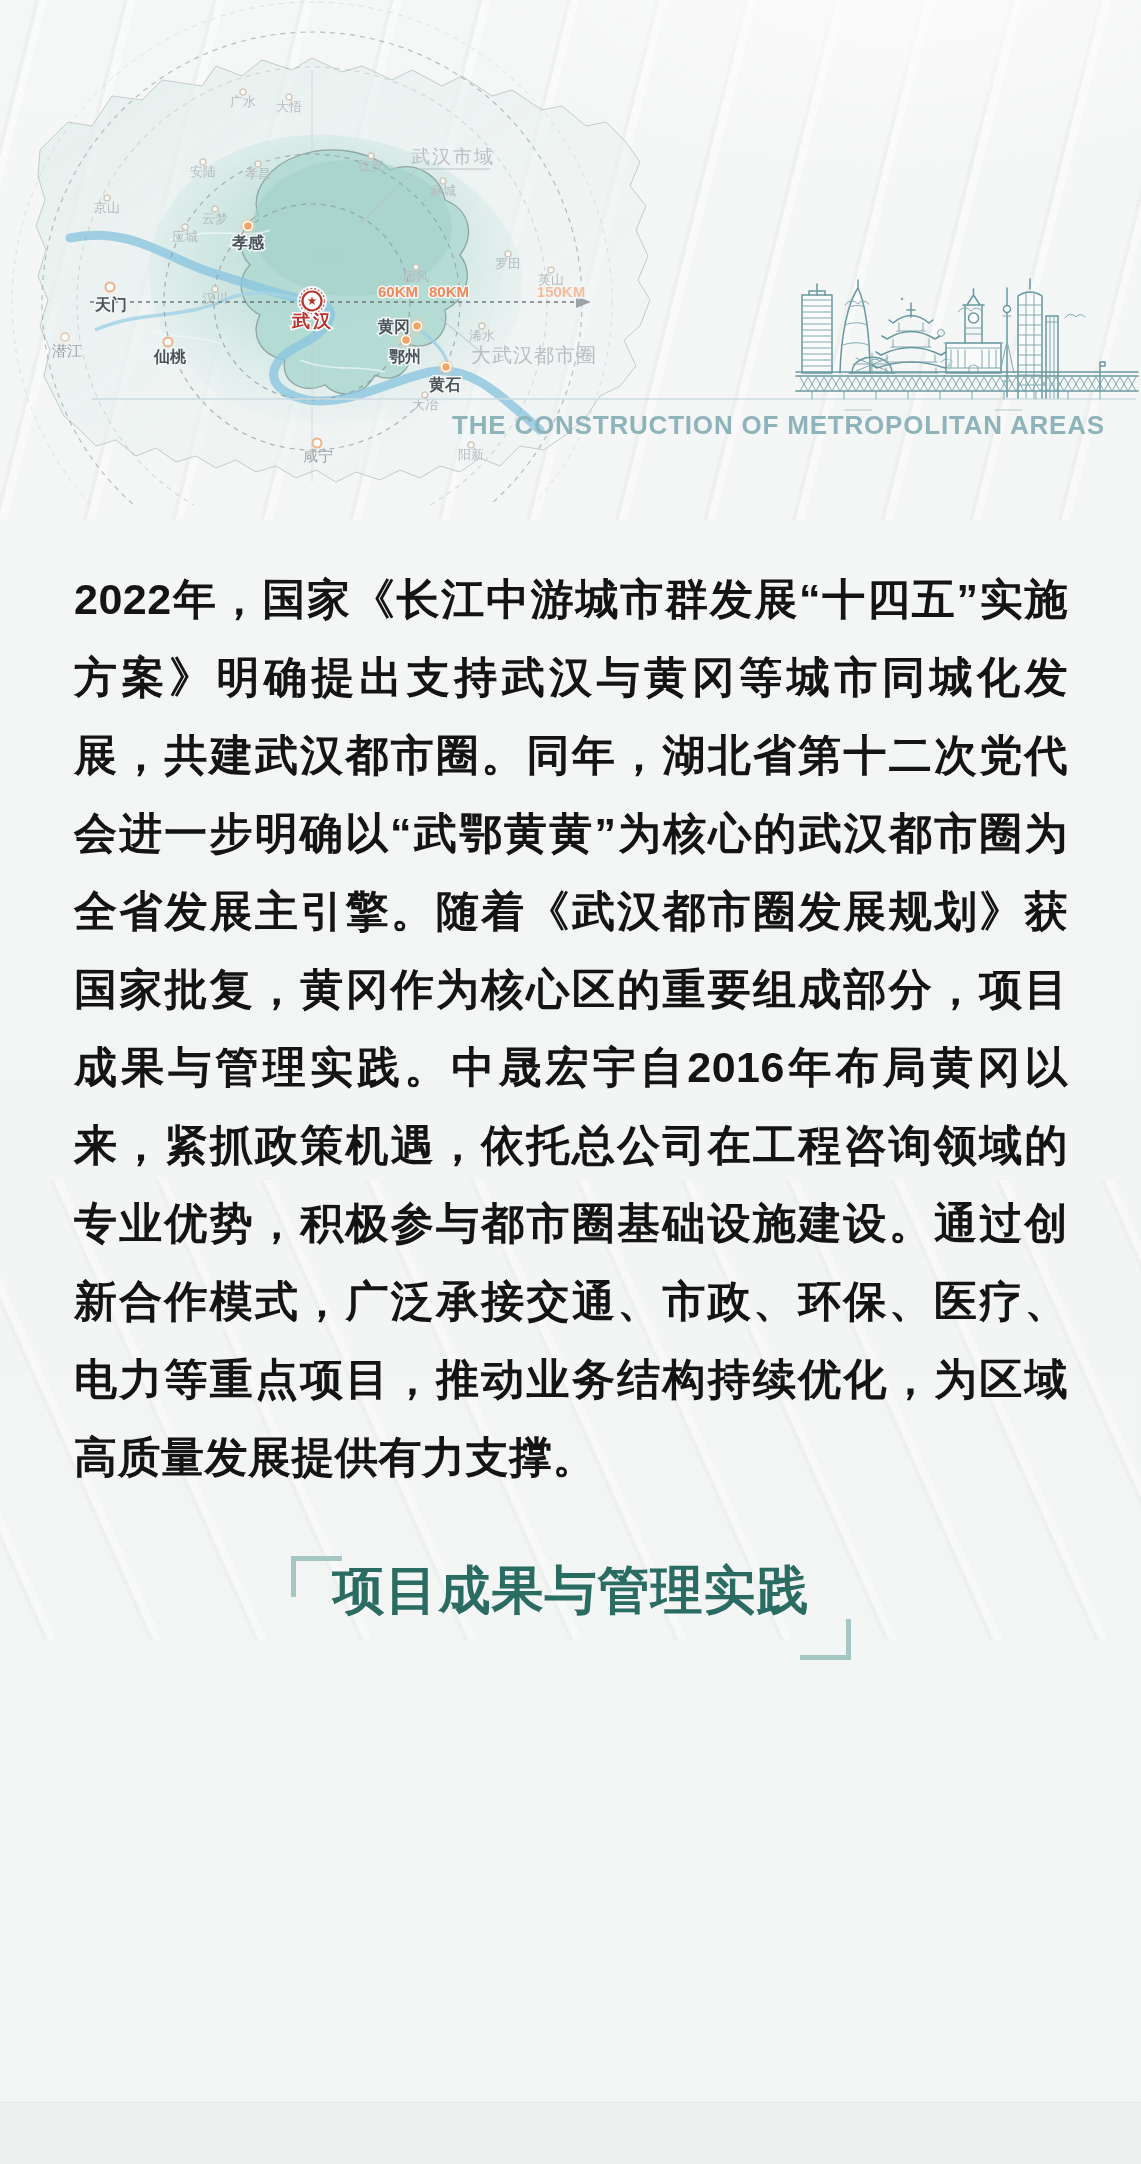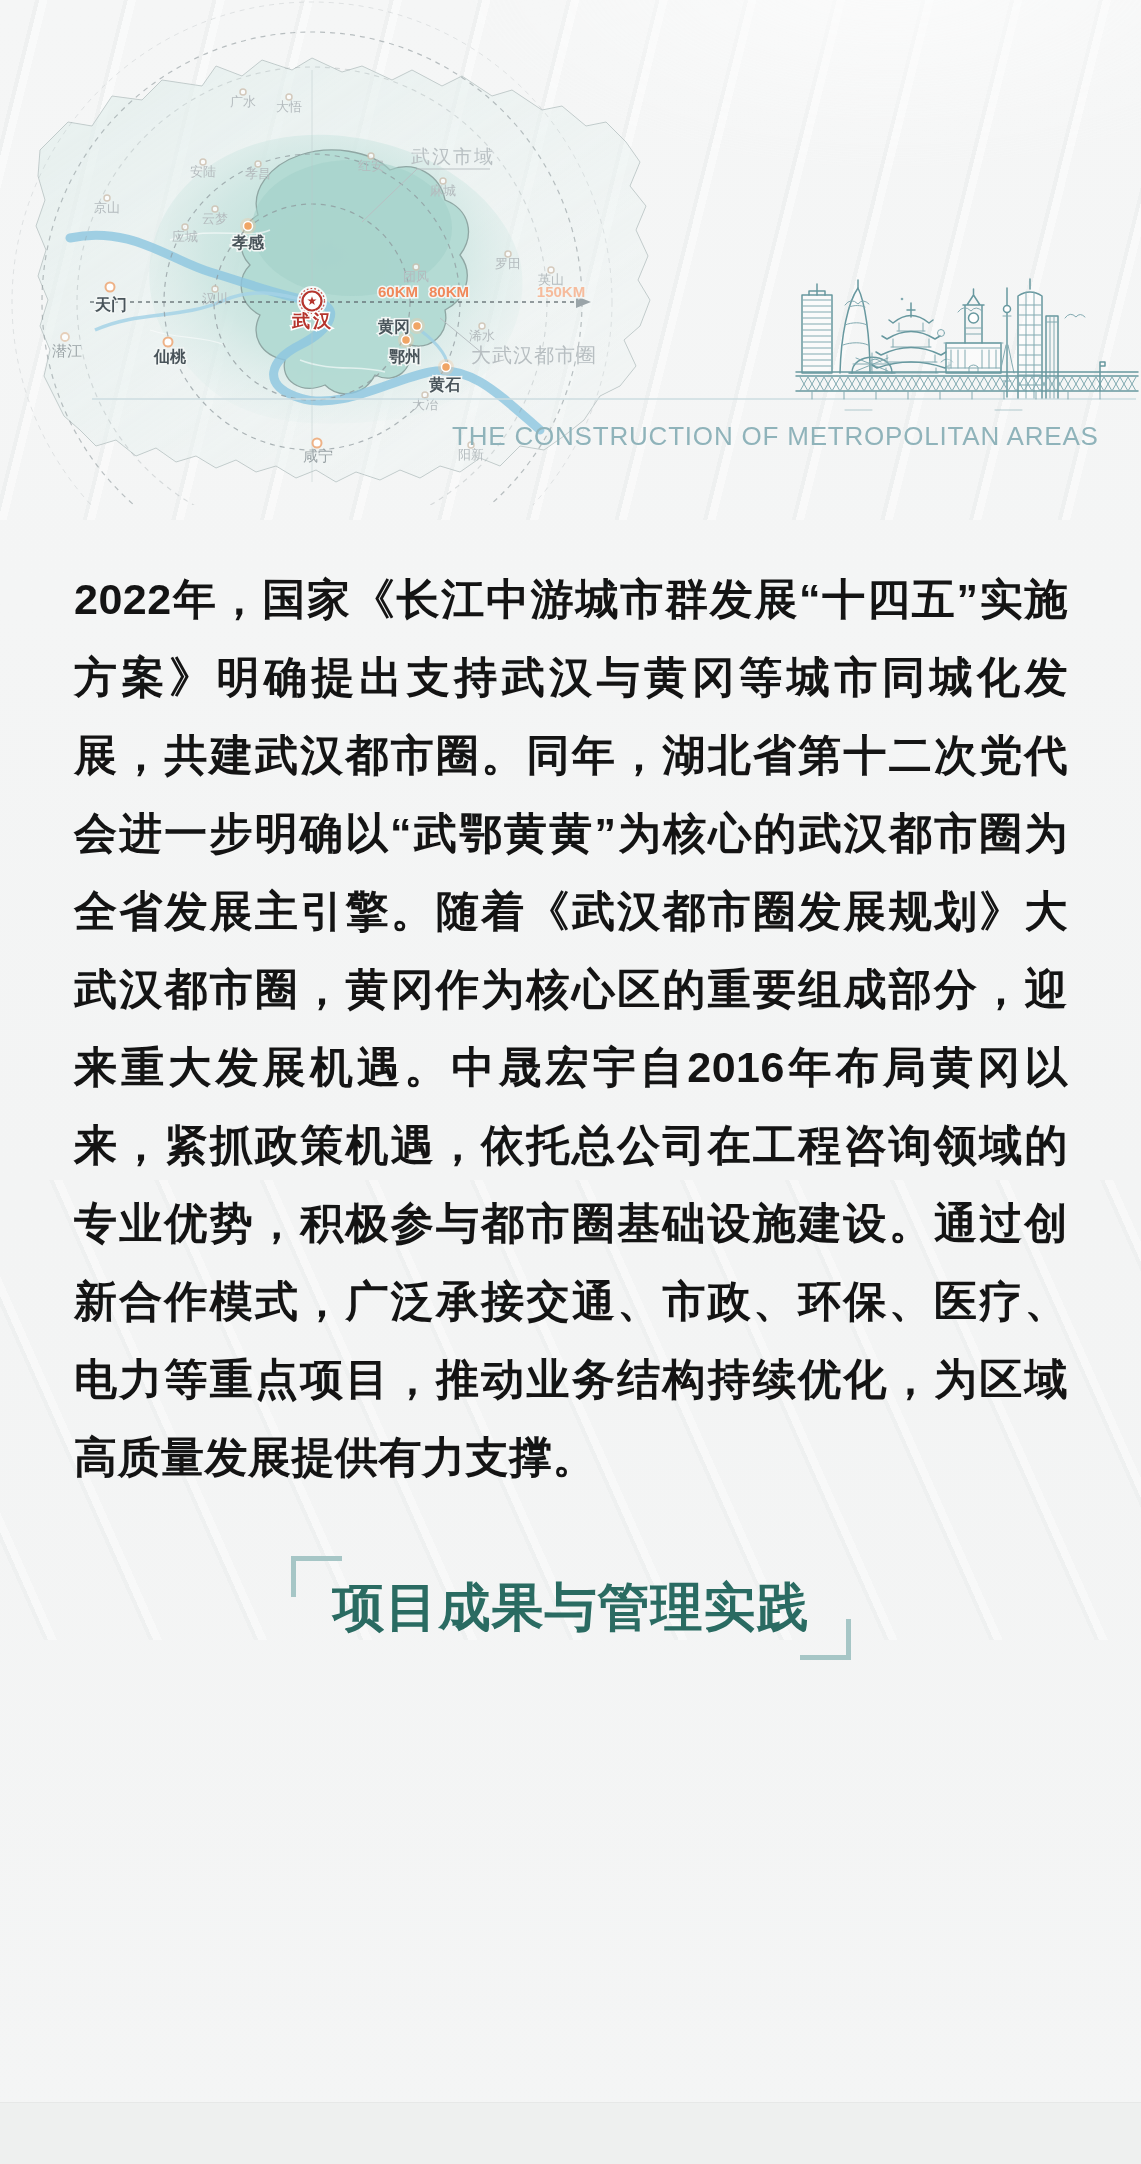--- a/index.html
+++ b/index.html
@@ -18,34 +18,34 @@
       repeating-linear-gradient(104deg, rgba(255,255,255,0) 0 34px, rgba(221,225,225,.38) 34px 38px, rgba(255,255,255,.75) 38px 46px, rgba(255,255,255,0) 46px 86px);
   }
   .tex-mid{
     top:1180px;height:460px;opacity:.5;
     background:
       repeating-linear-gradient(66deg, rgba(255,255,255,0) 0 40px, rgba(222,226,226,.45) 40px 44px, rgba(255,255,255,.8) 44px 52px, rgba(255,255,255,0) 52px 96px);
   }
   .hero{position:absolute;top:0;left:0;width:1141px;height:505px;z-index:2;}
   .hero-svg{position:absolute;top:0;left:0;}
   .map-title-en{
-    position:absolute; top:421px; left:452px; width:640px;
-    font-size:26px; letter-spacing:.8px; color:#8fb3ba; font-weight:400;
+    position:absolute; top:410px; left:452px; width:640px;
+    font-size:26px; letter-spacing:.8px; color:#8fb3ba; font-weight:700;
     white-space:nowrap; z-index:3;
   }
   .para{
     position:absolute; left:74px; width:994px; z-index:3;
     font-size:43px; line-height:78px; font-weight:600; color:#141414;
     text-align:justify; letter-spacing:.5px;
   }
   .para-1{top:517px;}
   .para-2{top:1683px;}
   .section{
     position:absolute; top:1556px; left:291px; width:560px; height:104px; z-index:3;
-    display:flex; align-items:center; justify-content:center;
+    display:flex; justify-content:center;
   }
   .section::before{
     content:""; position:absolute; top:0; left:0; width:46px; height:36px;
     border-top:5px solid #a6c6c6; border-left:5px solid #a6c6c6;
   }
   .section::after{
     content:""; position:absolute; bottom:0; right:0; width:46px; height:36px;
     border-bottom:5px solid #a6c6c6; border-right:5px solid #a6c6c6;
   }
   .section h2{
@@ -282,21 +282,21 @@
           <path class="sky-thin" d="M1065,318 q5,-7 11,-1 q4,-5 9,0"></path>
           <circle class="sky-thin" cx="941" cy="333" r="3.5"></circle>
           <circle cx="902" cy="299" r="1.3" fill="#82aab1" stroke="none"></circle>
         </g>
       </g>
     </svg>
 
     <div class="map-title-en">THE CONSTRUCTION OF METROPOLITAN AREAS</div>
   </div>
 
-  <p class="para para-1">2022年，国家《长江中游城市群发展“十四五”实施方案》明确提出支持武汉与黄冈等城市同城化发展，共建武汉都市圈。同年，湖北省第十二次党代会进一步明确以“武鄂黄黄”为核心的武汉都市圈为全省发展主引擎。随着《武汉都市圈发展规划》大武汉都市圈，黄冈作为核心区的重要组成部分，迎来重大发展机遇。中晟宏宇自2016年布局黄冈以来，紧抓政策机遇，依托总公司在工程咨询领域的专业优势，积极参与都市圈基础设施建设。通过创新合作模式，广泛承接交通、市政、环保、医疗、电力等重点项目，推动业务结构持续优化，为区域高质量发展提供有力支撑。</p>
+  <p class="para para-1">2022年，国家《长江中游城市群发展“十四五”实施方案》明确提出支持武汉与黄冈等城市同城化发展，共建武汉都市圈。同年，湖北省第十二次党代会进一步明确以“武鄂黄黄”为核心的武汉都市圈为全省发展主引擎。随着《武汉都市圈发展规划》获国家批复，黄冈作为核心区的重要组成部分，项目成果与管理实践。中晟宏宇自2016年布局黄冈以来，紧抓政策机遇，依托总公司在工程咨询领域的专业优势，积极参与都市圈基础设施建设。通过创新合作模式，广泛承接交通、市政、环保、医疗、电力等重点项目，推动业务结构持续优化，为区域高质量发展提供有力支撑。</p>
 
   <div class="section">
     <h2>项目成果与管理实践</h2>
   </div>
 
 
   <div class="footer-band"></div>
 </div>
 
 </body></html>

